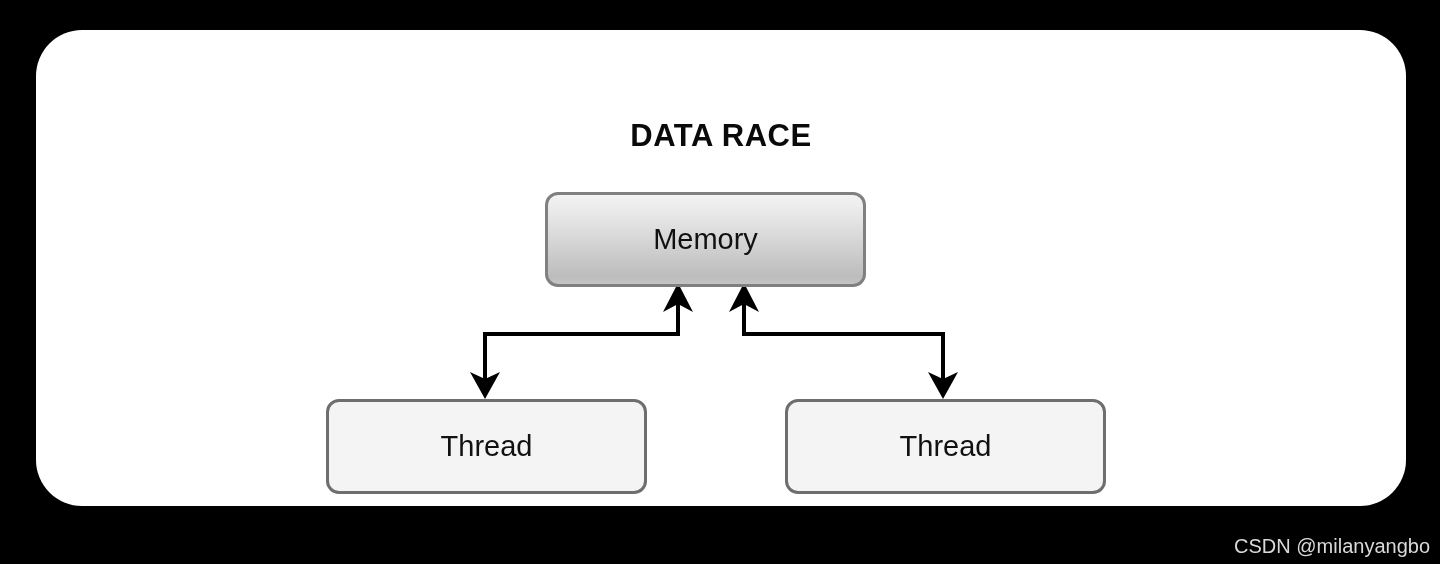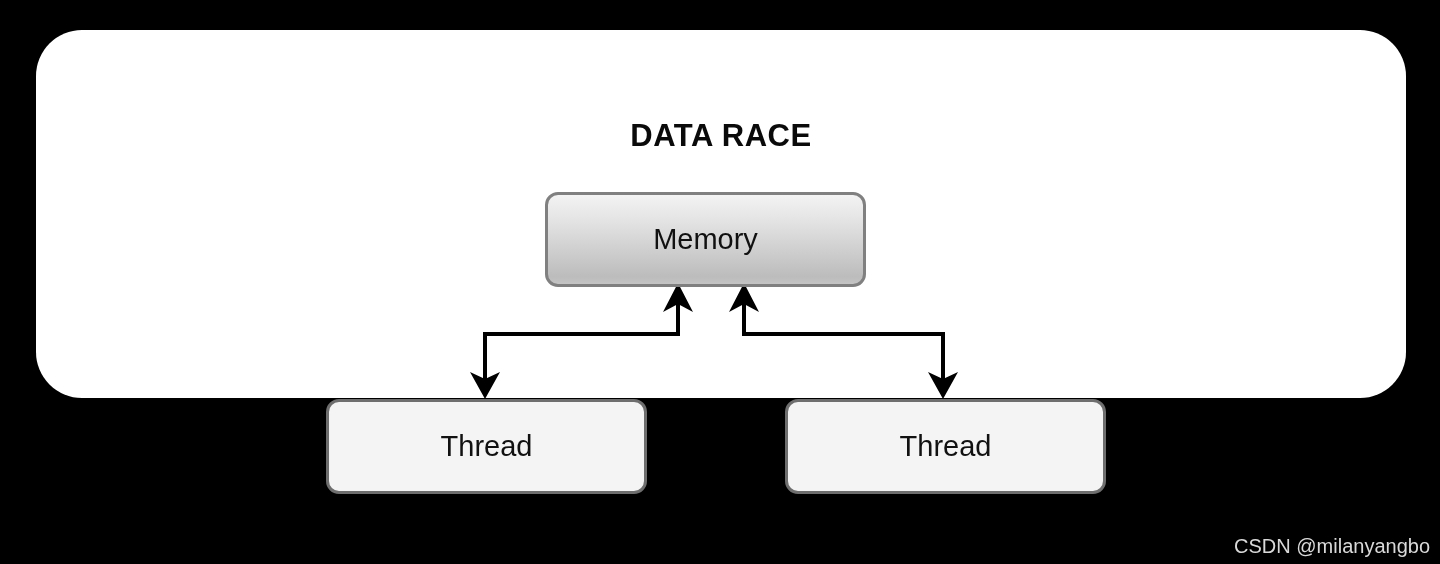--- a/index.html
+++ b/index.html
@@ -14,21 +14,21 @@
     background: #000000;
     overflow: hidden;
     font-family: "Liberation Sans", sans-serif;
   }
   
   #card {
     position: absolute;
     left: 36px;
     top: 30px;
     width: 1370px;
-    height: 368px;
+    height: 476px;
     background: #ffffff;
     border-radius: 46px;
   }
   
   #title {
     position: absolute;
     left: 0;
     top: 88px;
     width: 1370px;
     text-align: center;

